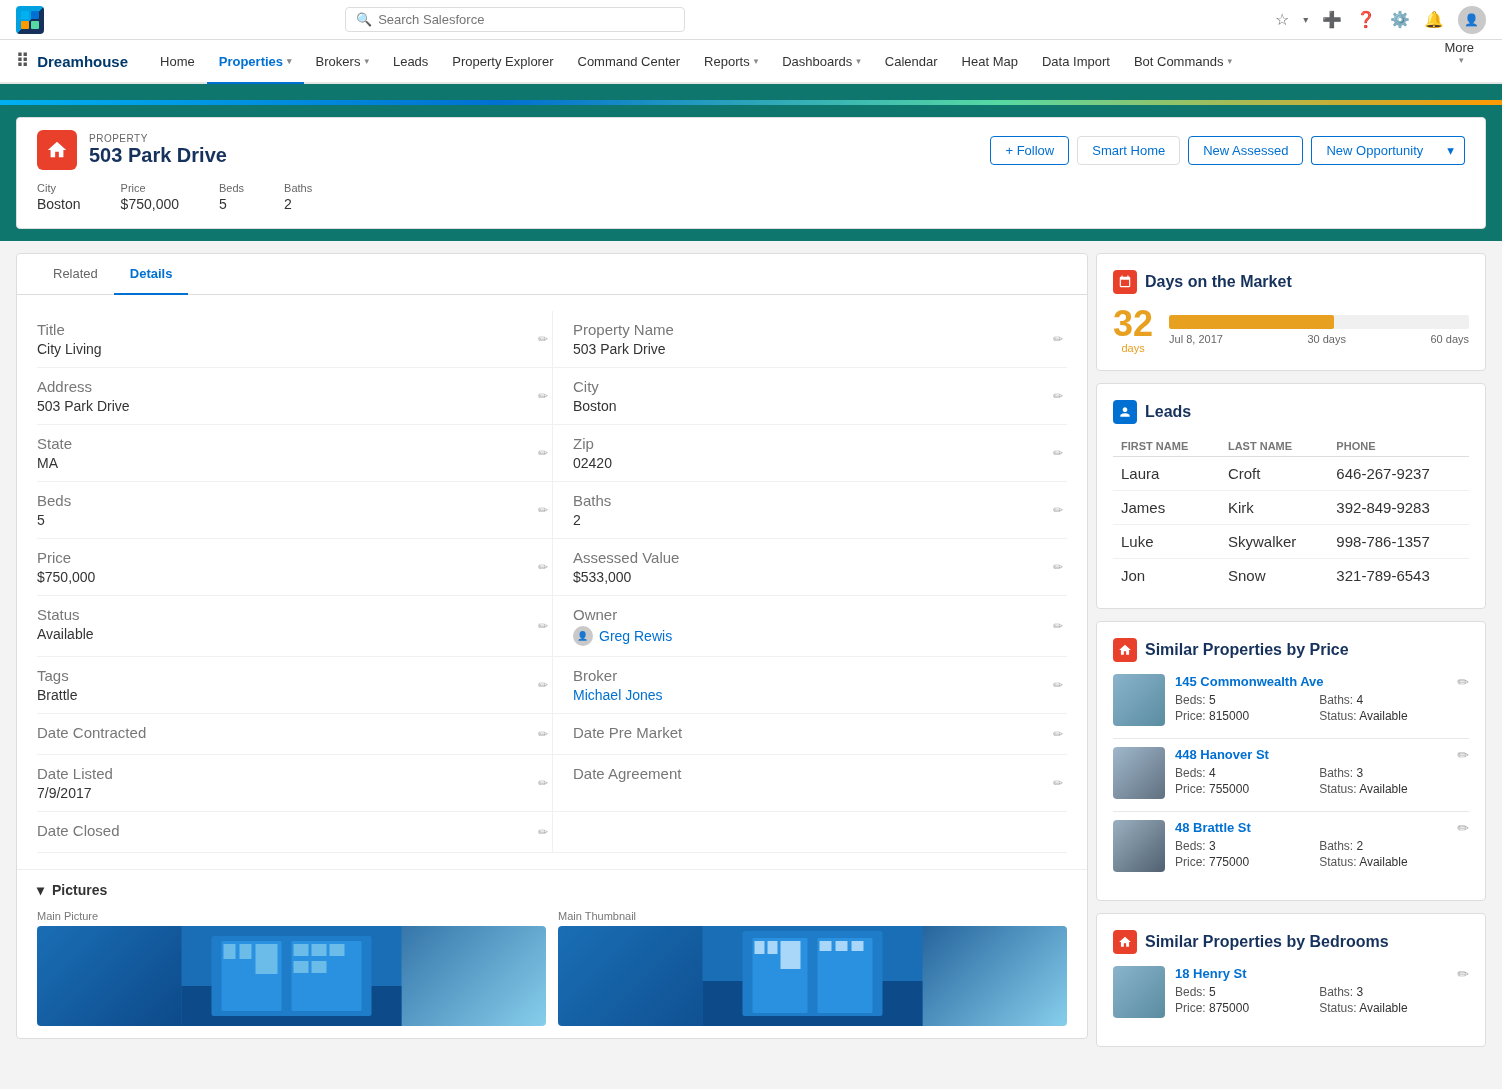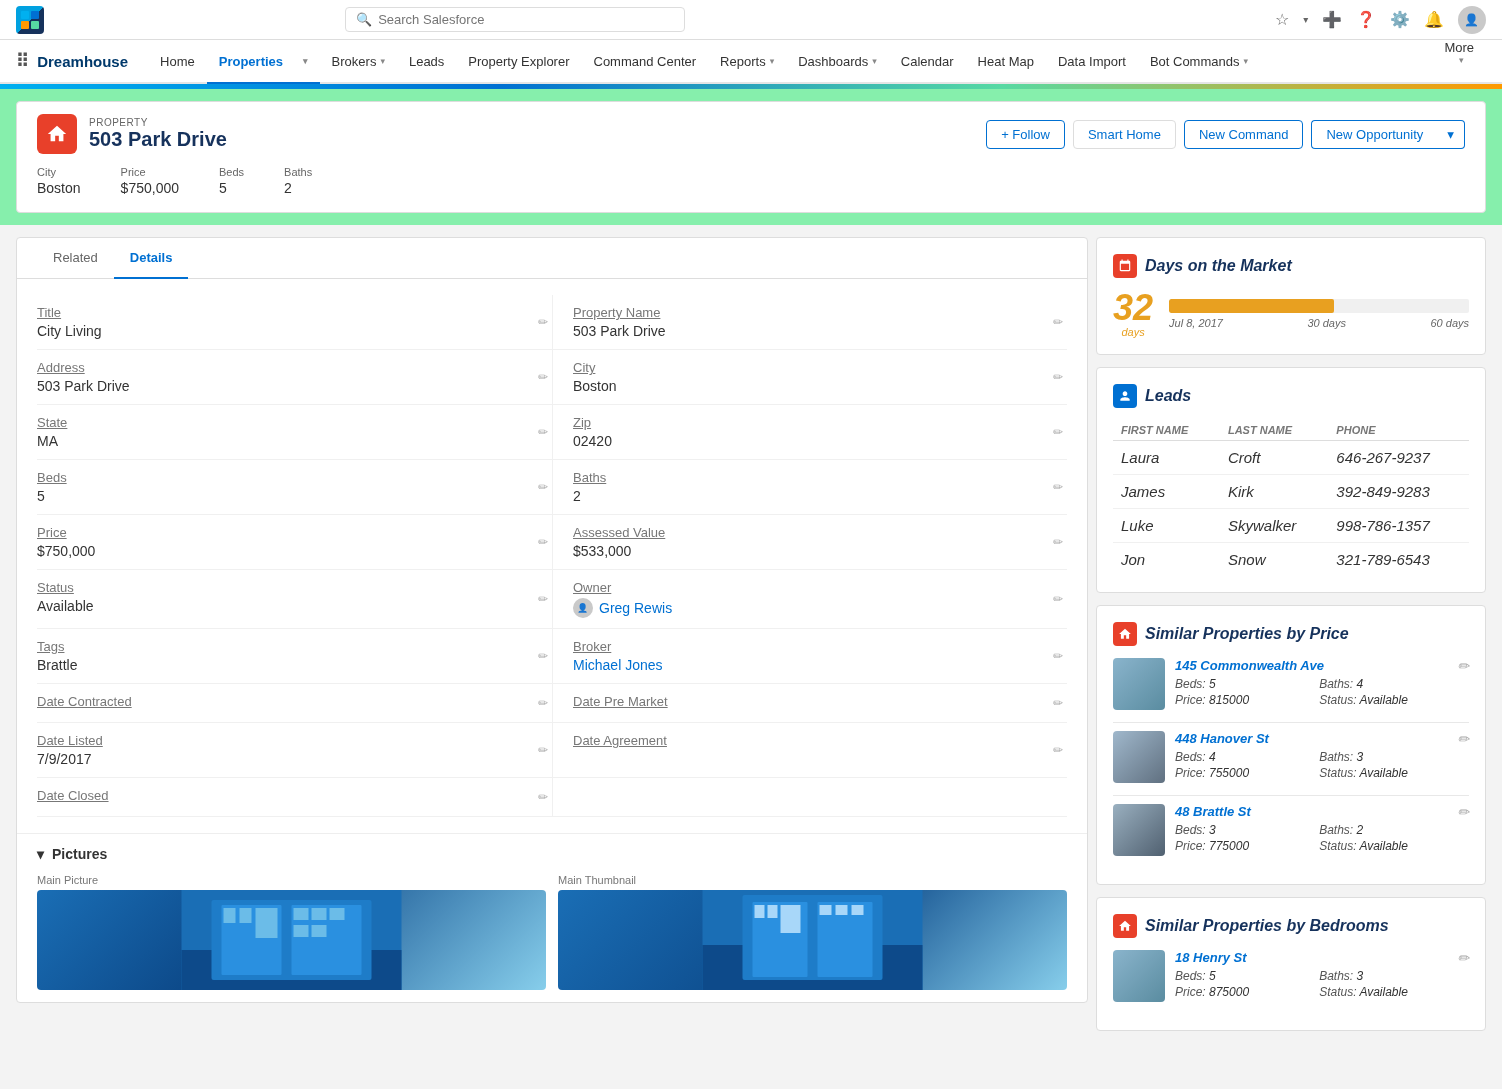--- a/index.html
+++ b/index.html
@@ -46,21 +46,21 @@
     }
     .nav-brand { display: flex; align-items: center; margin-right: 20px; }
     .nav-brand .grid-icon { font-size: 18px; color: #555; margin-right: 8px; cursor: pointer; }
     .nav-brand span { font-size: 15px; font-weight: 700; color: #00396b; }
     .nav-item {
       display: flex; align-items: center; padding: 0 12px;
       font-size: 13px; color: #333; cursor: pointer; white-space: nowrap;
       border-bottom: 2px solid transparent; margin-bottom: -2px;
       text-decoration: none;
     }
-    .nav-item.active { color: #0070d2; border-bottom: 2px solid #0070d2; font-weight: 600; gap: 16px; }
+    .nav-item.active { color: #0070d2; border-bottom: 2px solid #0070d2; font-weight: 600; }
     .nav-item .chevron { font-size: 9px; margin-left: 4px; color: #888; }
     .nav-more { margin-left: auto; flex-direction: column; }
 
     
     .property-header {
       background: #fff;
       border: 1px solid #ddd;
       border-radius: 4px;
       margin: 12px 16px 0 16px;
       padding: 12px 20px 16px;
@@ -121,42 +121,42 @@
     .form-grid {
       display: grid; grid-template-columns: 1fr 1fr; gap: 0;
       padding: 16px 20px;
     }
     .form-field {
       padding: 10px 16px 10px 0;
       border-bottom: 1px solid #f0f0f0;
       position: relative;
     }
     .form-field:nth-child(even) { padding-left: 20px; border-left: 1px solid #f0f0f0; }
-    .field-label { font-size: 13px; color: #777; margin-bottom: 3px; text-decoration: underline; }
+    .field-label { font-size: 15px; color: #777; margin-bottom: 3px; }
     .field-value { font-size: 14px; color: #333; }
     .field-value.link { color: #0070d2; cursor: pointer; }
     .field-value.link-with-avatar { display: flex; align-items: center; gap: 6px; }
     .edit-icon { position: absolute; right: 4px; top: 50%; transform: translateY(-50%); color: #aaa; font-size: 12px; cursor: pointer; }
 
     
     .pictures-section { padding: 12px 20px; border-top: 1px solid #eee; }
     .pictures-header { display: flex; align-items: center; gap: 8px; font-size: 14px; font-weight: 600; color: #333; margin-bottom: 12px; cursor: pointer; }
     .pictures-grid { display: grid; grid-template-columns: 1fr 1fr; gap: 12px; }
     .picture-item .pic-label { font-size: 11px; color: #777; margin-bottom: 4px; }
     .picture-box {
       height: 100px; border-radius: 4px; overflow: hidden;
       background: linear-gradient(135deg, #1a6eb5 0%, #0d4a8a 40%, #87ceeb 100%);
       position: relative;
     }
     
     .building-svg { width: 100%; height: 100%; }
 
     
     .card {
-      background: #fff; border: 1px solid #ddd; border-radius: 4px; padding: 16px; font-style: italic;
+      background: #fff; border: 1px solid #ddd; border-radius: 4px; padding: 16px;
     }
     .card-header {
       display: flex; align-items: center; gap: 8px; margin-bottom: 12px;
     }
     .card-header-icon {
       width: 24px; height: 24px; border-radius: 4px;
       display: flex; align-items: center; justify-content: center;
     }
     .card-title { font-size: 16px; font-weight: 600; color: #16325c; }
 
@@ -276,41 +276,41 @@
   <a class="nav-item">
     <span>Bot Commands</span>
     <span class="chevron">▾</span>
   </a>
   <a class="nav-item nav-more">
     <span>More</span>
     <span class="chevron">▾</span>
   </a>
 </div>
 
-<div style="background:#86efac; padding:0 0 12px 0;">
+<div style="background:#0f766e; padding:16px 0 12px 0;">
 
   <div style="height:5px; background: linear-gradient(90deg, #00b0f0, #0070d2, #57d9a3, #ff9900); margin-bottom:0;"></div>
 
   <div class="property-header">
     <div class="property-header-top">
       <div class="property-label">
         <div class="property-icon red-icon">
           <svg viewBox="0 0 24 24" fill="white" width="22" height="22">
             <path d="M10 20v-6h4v6h5v-8h3L12 3 2 12h3v8z"></path>
           </svg>
         </div>
         <div class="property-text">
           <div class="label">PROPERTY</div>
           <div class="title">503 Park Drive</div>
         </div>
       </div>
       <div class="property-actions">
         <button class="btn-follow">+ Follow</button>
         <button class="btn-white">Smart Home</button>
-        <button class="btn-primary">New Command</button>
+        <button class="btn-primary">New Assessed</button>
         <div style="display:flex;">
           <button class="btn-primary" style="border-radius:4px 0 0 4px; border-right:none;">New Opportunity</button>
           <button class="btn-dropdown">▾</button>
         </div>
       </div>
     </div>
     <div class="property-meta">
       <div class="meta-item">
         <div class="meta-label">City</div>
         <div class="meta-value">Boston</div>

